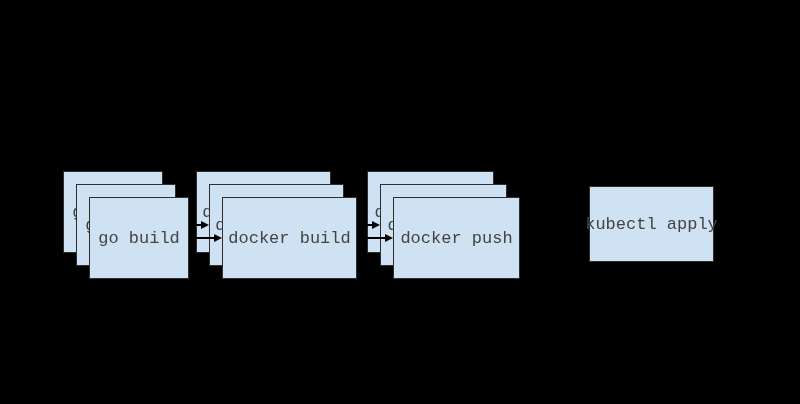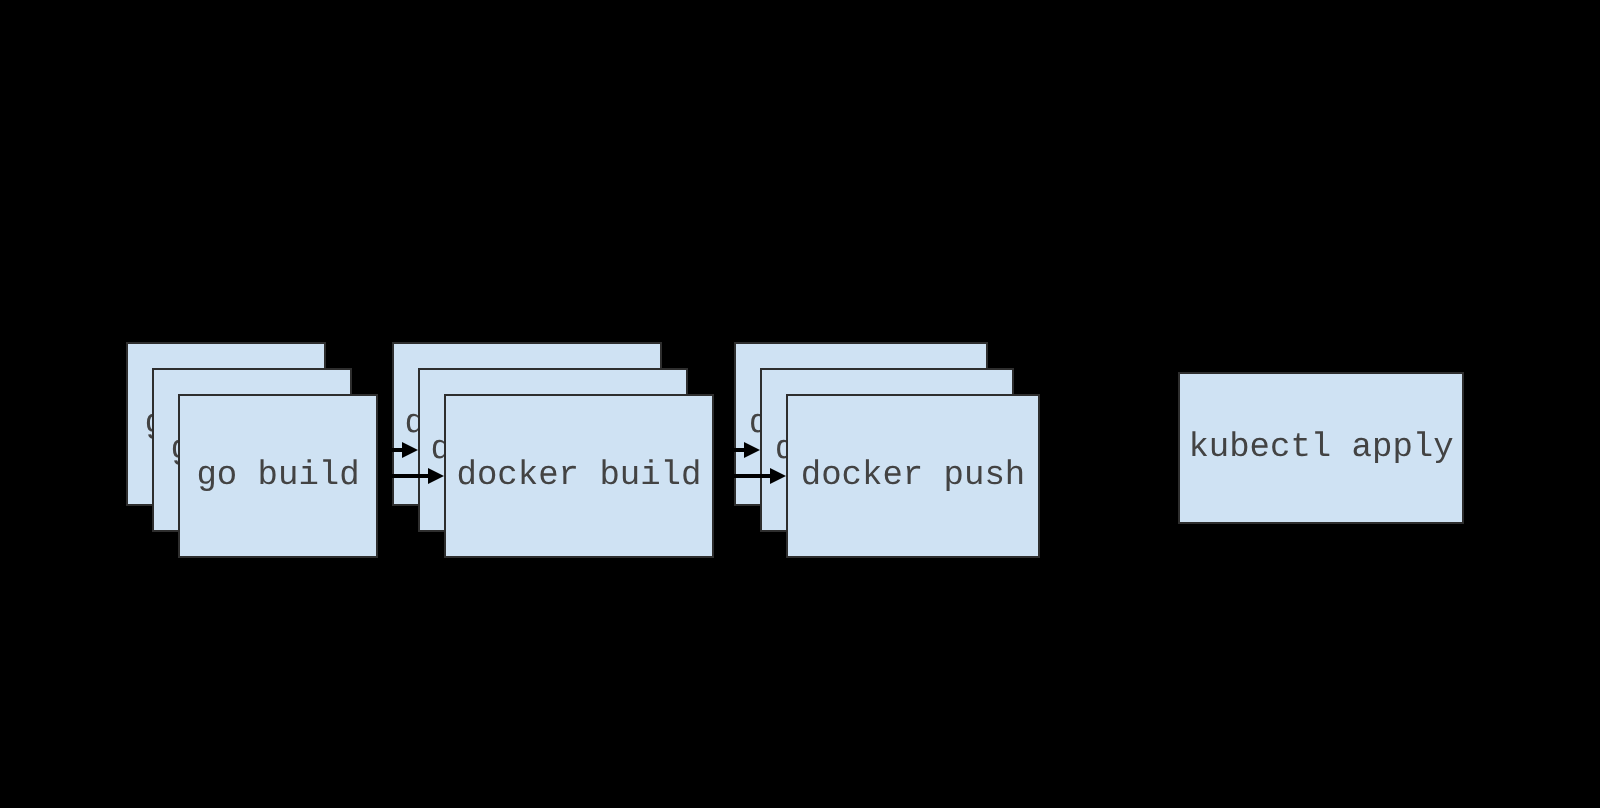--- a/index.html
+++ b/index.html
@@ -53,21 +53,21 @@
   
   #go-back     { left: 63px;  top: 171px; width: 100px; height: 82px; }
   #go-middle   { left: 76px;  top: 184px; width: 100px; height: 82px; }
   #go-front    { left: 89px;  top: 197px; width: 100px; height: 82px; }
   #db-back     { left: 196px; top: 171px; width: 135px; height: 82px; }
   #db-middle   { left: 209px; top: 184px; width: 135px; height: 82px; }
   #db-front    { left: 222px; top: 197px; width: 135px; height: 82px; }
   #dp-back     { left: 367px; top: 171px; width: 127px; height: 82px; }
   #dp-middle   { left: 380px; top: 184px; width: 127px; height: 82px; }
   #dp-front    { left: 393px; top: 197px; width: 127px; height: 82px; }
-  #kubectl     { left: 589px; top: 186px; width: 143px; height: 76px; }
+  #kubectl     { left: 589px; top: 186px; width: 125px; height: 76px; }
   #arrow-1m    { left: 176px; top: 224px; width: 25px; }
   #arrow-1f    { left: 189px; top: 237px; width: 25px; }
   #arrow-2m    { left: 344px; top: 224px; width: 28px; }
   #arrow-2f    { left: 357px; top: 237px; width: 28px; }
 </style>
 </head>
 <body>
 
 <div class="canvas">
 

